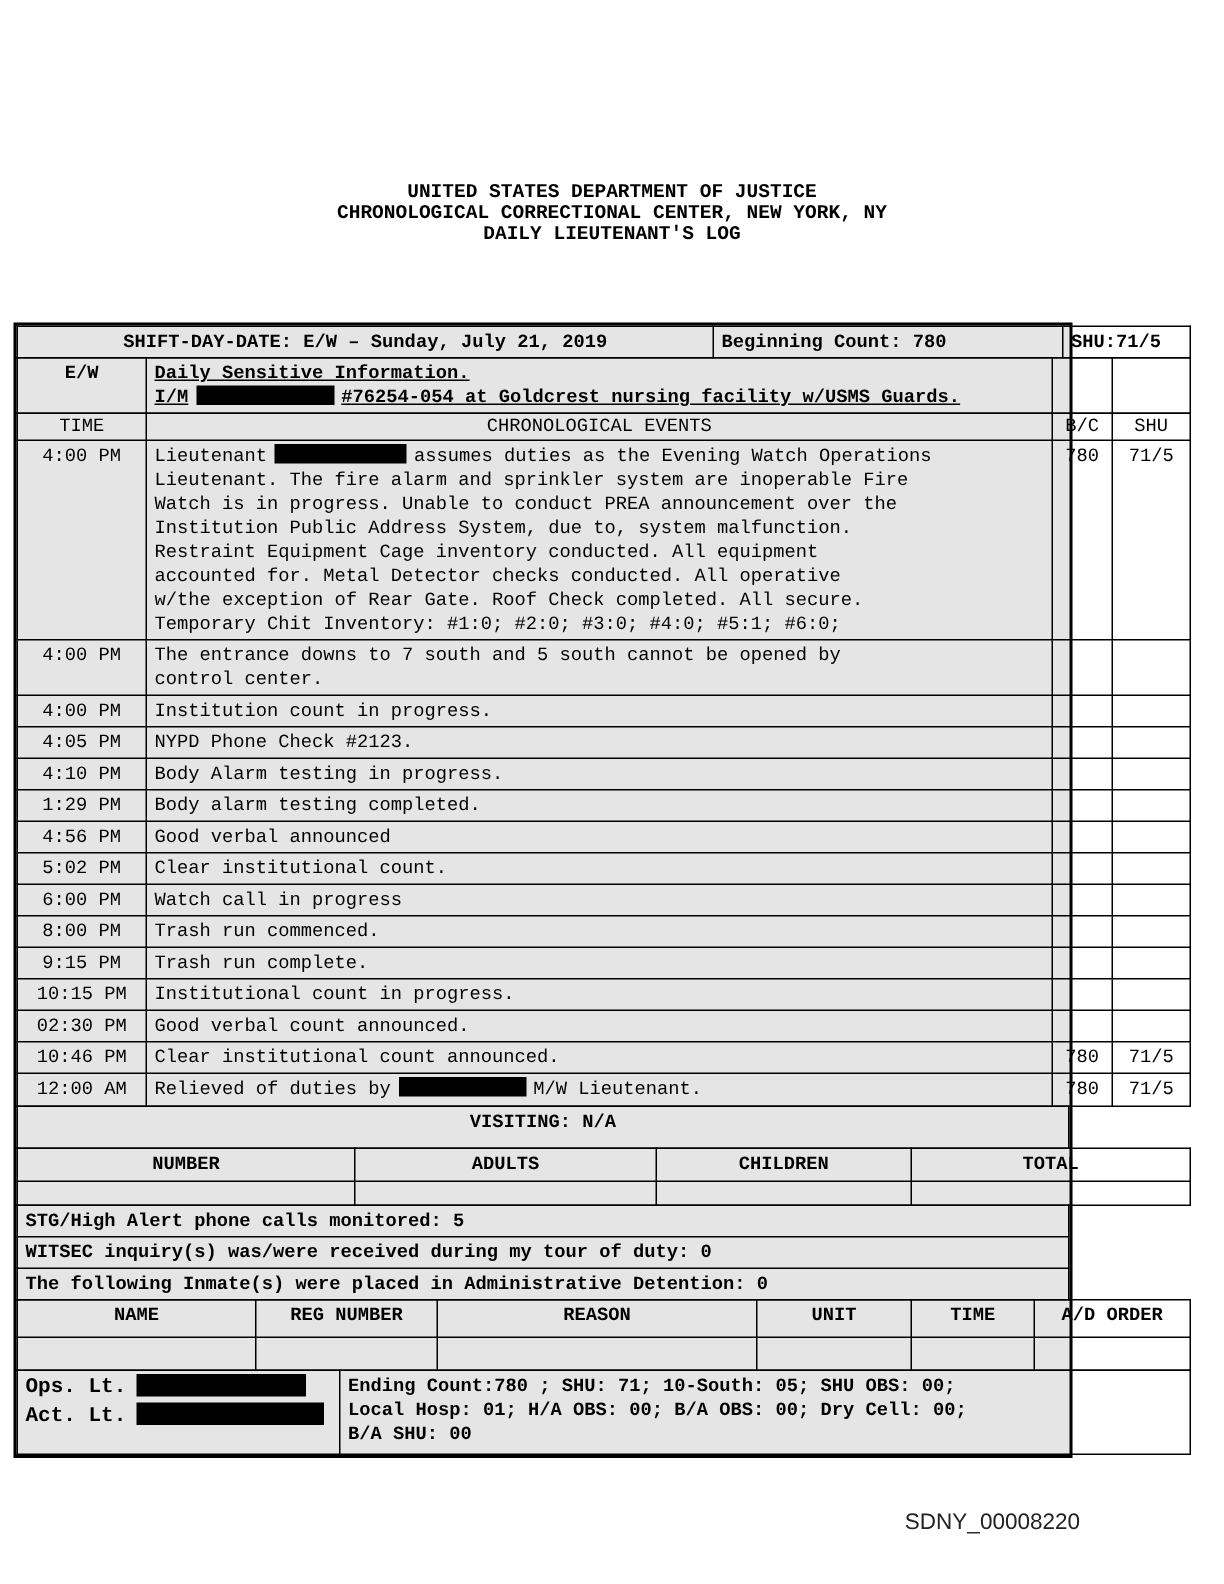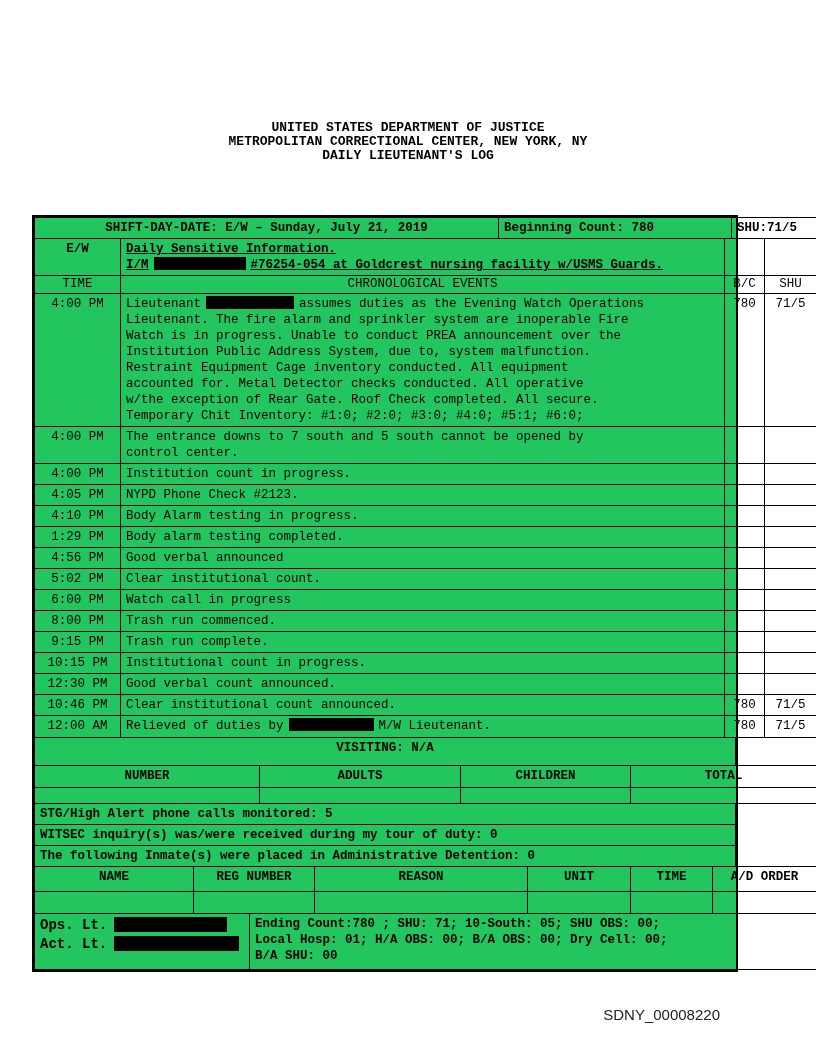--- a/index.html
+++ b/index.html
@@ -14,24 +14,24 @@
   }
   .doc-header {
     padding-top: 121px;
     text-align: center;
     font-weight: bold;
     font-size: 13px;
     line-height: 14px;
   }
   .doc {
     position: absolute;
-    left: 32px; top: 215px;
+    left: 9px; top: 215px;
     width: 706px;
     border: 2px solid #000;
-    background: #22c55e;
+    background: #e5e5e5;
   }
   .doc table {
     border-collapse: collapse;
     width: 100%;
     table-layout: fixed;
   }
   .doc table + table { margin-top: -1px; }
   .doc td {
     border: 1px solid #000;
     padding: 2px 5px;
@@ -89,21 +89,21 @@
     color: #222;
   }
 </style>
 </head>
 <body>
 
 <div class="page">
 
   <div class="doc-header">
     <div>UNITED STATES DEPARTMENT OF JUSTICE</div>
-    <div>METROPOLITAN CORRECTIONAL CENTER, NEW YORK, NY</div>
+    <div>CHRONOLOGICAL CORRECTIONAL CENTER, NEW YORK, NY</div>
     <div>DAILY LIEUTENANT'S LOG</div>
   </div>
 
   <div class="doc">
 
     <table>
       <colgroup>
           <col style="width:464px">
           <col style="width:233px">
           <col style="width:85px">
@@ -238,21 +238,21 @@
       </tr>
 
       <tr class="h21">
         <td class="center">10:15 PM</td>
         <td>Institutional count in progress.</td>
         <td class="center"></td>
         <td class="center"></td>
       </tr>
 
       <tr class="h21">
-        <td class="center">12:30 PM</td>
+        <td class="center">02:30 PM</td>
         <td>Good verbal count announced.</td>
         <td class="center"></td>
         <td class="center"></td>
       </tr>
 
       <tr class="h21">
         <td class="center">10:46 PM</td>
         <td>Clear institutional count announced.</td>
         <td class="center">780</td>
         <td class="center">71/5</td>

